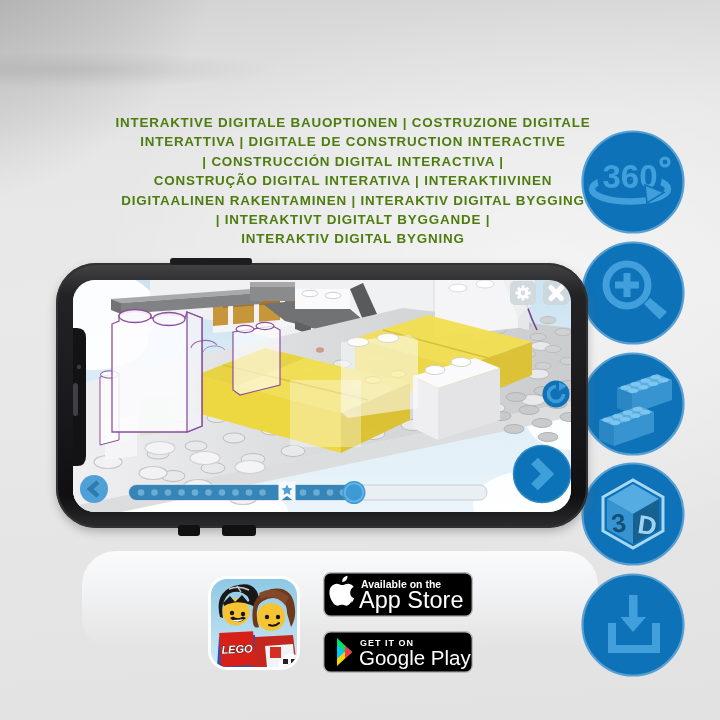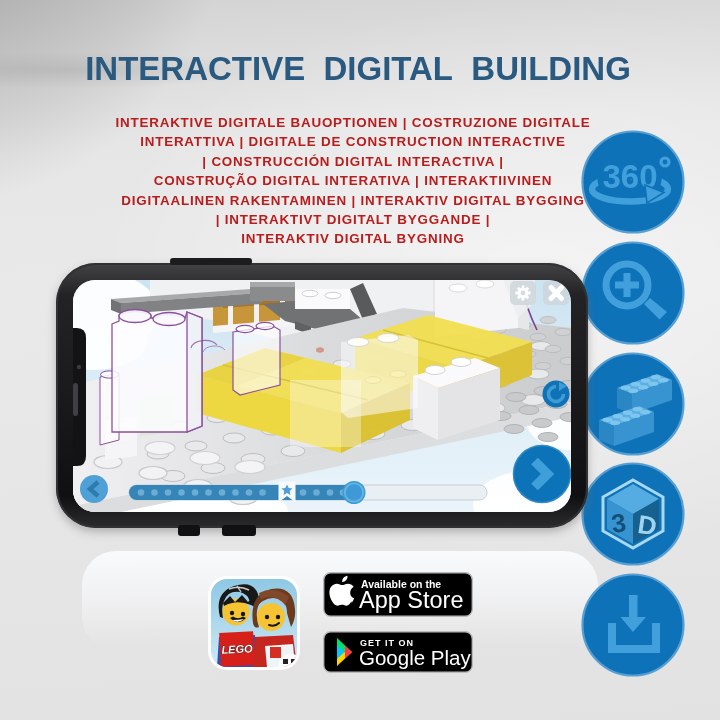--- a/index.html
+++ b/index.html
@@ -13,24 +13,22 @@
 
   <div class="abs" style="left:0;top:0;width:720px;height:720px;
     background:
       radial-gradient(circle 400px at -70px -90px, rgba(70,70,70,0.34), rgba(110,110,110,0.14) 55%, rgba(140,140,140,0) 74%),
       radial-gradient(ellipse 640px 400px at 540px 280px, rgba(255,255,255,0.5), rgba(255,255,255,0) 70%),
       linear-gradient(176deg, #d2d2d2 0%, #dddddd 10%, #e6e6e6 20%, #e9e9e9 40%, #e5e5e5 75%, #e2e2e2 100%);"></div>
 
   <div class="abs" style="left:0;top:42px;width:420px;height:60px;
     background:radial-gradient(ellipse 300px 26px at 70px 28px, rgba(130,130,130,0.22), rgba(160,160,160,0) 70%);"></div>
 
-  <div class="abs" style="left:0;top:50px;width:716px;text-align:center;color:#2a5a80;
-    font-size:33px;font-weight:bold;letter-spacing:0px;">INTERACTIVE&nbsp; DIGITAL&nbsp; BUILDING</div>
-
-  <div class="abs" style="left:0;top:113px;width:706px;text-align:center;color:#b91c1c;
+
+  <div class="abs" style="left:0;top:113px;width:706px;text-align:center;color:#4d7c0f;
     font-size:13.4px;font-weight:bold;line-height:19.4px;letter-spacing:0.8px;">
     INTERAKTIVE DIGITALE BAUOPTIONEN | COSTRUZIONE DIGITALE<br>
     INTERATTIVA | DIGITALE DE CONSTRUCTION INTERACTIVE<br>
     | CONSTRUCCIÓN DIGITAL INTERACTIVA |<br>
     CONSTRUÇÃO DIGITAL INTERATIVA | INTERAKTIIVINEN<br>
     DIGITAALINEN RAKENTAMINEN | INTERAKTIV DIGITAL BYGGING<br>
     | INTERAKTIVT DIGITALT BYGGANDE |<br>
     INTERAKTIV DIGITAL BYGNING
   </div>
 

